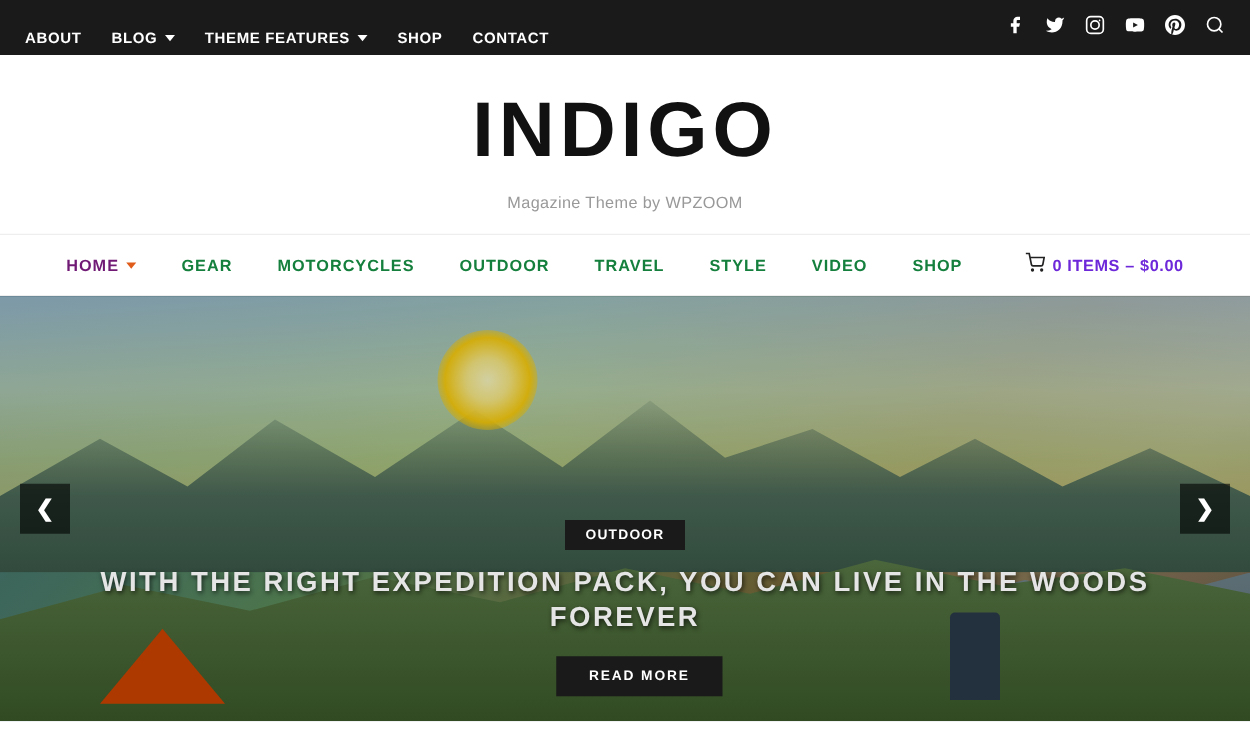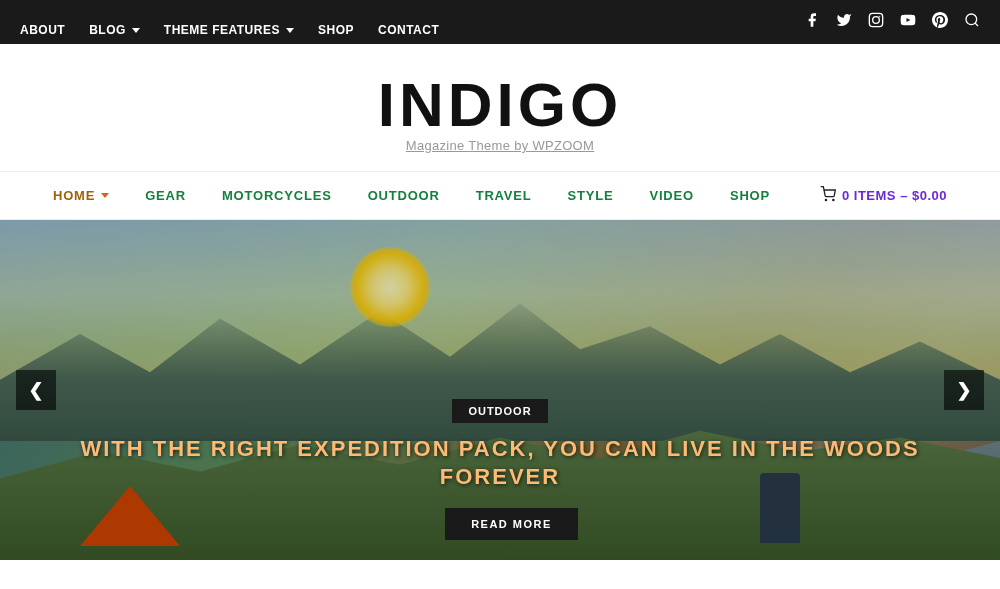--- a/index.html
+++ b/index.html
@@ -60,23 +60,22 @@
       font-size: 62px;
       font-weight: 900;
       letter-spacing: 4px;
       color: #111;
       line-height: 1;
       text-transform: uppercase;
     }
     .site-tagline {
       font-size: 13px;
       color: #999;
-      margin-top: 2px;
+      margin-top: 18px;
       letter-spacing: 0.3px;
-      text-decoration: underline;
     }
 
     
     .secondary-nav {
       display: flex;
       align-items: center;
       justify-content: center;
       border-top: 1px solid #eee;
       border-bottom: 1px solid #eee;
       padding: 0;
@@ -89,21 +88,21 @@
       font-weight: 600;
       letter-spacing: 0.8px;
       text-transform: uppercase;
       padding: 14px 18px;
       cursor: pointer;
       display: flex;
       align-items: center;
       gap: 4px;
     }
     .secondary-nav-item.active {
-      color: #a16207;
+      color: #701a75;
       text-align: right;
     }
 
     .cart-item {
       display: flex;
       align-items: center;
       gap: 6px;
       color: #6d28d9;
       font-size: 13px;
       font-weight: 600;
@@ -229,21 +228,21 @@
       background: #1a1a1a;
       color: #fff;
       font-size: 11px;
       font-weight: 700;
       letter-spacing: 1px;
       text-transform: uppercase;
       padding: 6px 16px;
       margin-bottom: 12px;
     }
     .hero-title {
-      color: #fdba74;
+      color: #e5e5e5;
       font-size: 22px;
       font-weight: 900;
       letter-spacing: 2px;
       text-transform: uppercase;
       text-shadow: 1px 1px 4px rgba(0,0,0,0.7);
       margin-bottom: 16px;
       padding: 0 60px;
       line-height: 1.3;
     }
     .hero-read-more {

